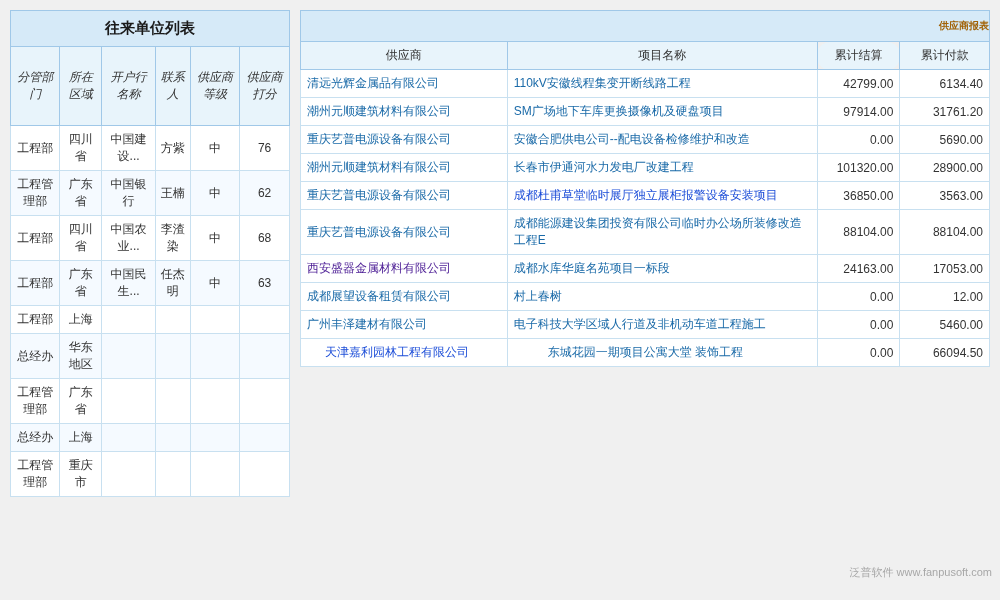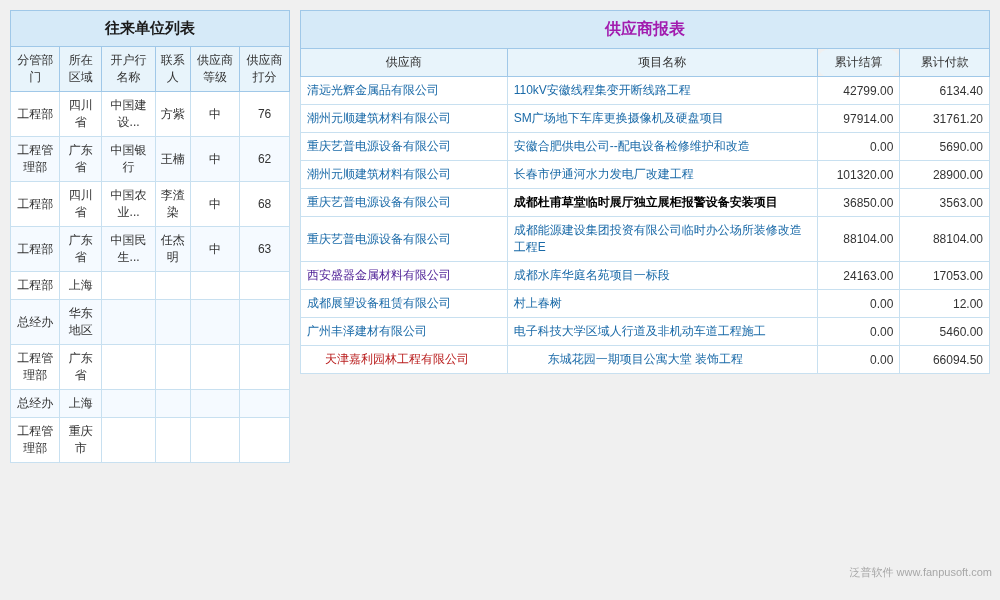--- a/index.html
+++ b/index.html
@@ -36,24 +36,25 @@
       text-align: center;
       font-size: 15px;
       font-weight: bold;
       padding: 8px 0;
       color: #1a1a1a;
       border-bottom: 1px solid #a0c8e8;
     }
     .left-table thead tr th {
       background: #e8f4fb;
       border: 1px solid #a0c8e8;
-      padding: 5px 4px;
+      padding: 22px 4px;
       text-align: center;
       color: #333;
       font-weight: normal;
+      font-style: italic;
     }
     .left-table tbody tr td {
       border: 1px solid #c8e0f0;
       padding: 5px 4px;
       text-align: center;
       color: #333;
       background: #fff;
     }
     .left-table tbody tr:nth-child(even) td {
       background: #f5faff;
@@ -64,25 +65,25 @@
       flex: 1;
       margin-left: 10px;
     }
     .right-table {
       border-collapse: collapse;
       width: 100%;
       border: 1px solid #a0c8e8;
     }
     .right-table .table-title {
       background: #d6eaf8;
-      text-align: center;
-      font-size: 16px;
+      text-align: right;
+      font-size: 10px;
       font-weight: bold;
       padding: 8px 0;
-      color: #a21caf;
+      color: #a16207;
       border-bottom: 1px solid #a0c8e8;
     }
     .right-table thead tr th {
       background: #e8f4fb;
       border: 1px solid #a0c8e8;
       padding: 5px 4px;
       text-align: center;
       color: #333;
       font-weight: normal;
       margin-left: 24px;
@@ -243,21 +244,21 @@
             <td class="num">5690.00</td>
           </tr>
           <tr>
             <td style="color: rgb(26, 106, 168);">潮州元顺建筑材料有限公司</td>
             <td style="color: rgb(26, 106, 168); margin-left: 11px;">长春市伊通河水力发电厂改建工程</td>
             <td class="num">101320.00</td>
             <td class="num">28900.00</td>
           </tr>
           <tr>
             <td style="color: rgb(26, 106, 168);">重庆艺普电源设备有限公司</td>
-            <td style="color: #000000; font-weight: bold;">成都杜甫草堂临时展厅独立展柜报警设备安装项目</td>
+            <td style="color: #1d4ed8;">成都杜甫草堂临时展厅独立展柜报警设备安装项目</td>
             <td class="num">36850.00</td>
             <td class="num">3563.00</td>
           </tr>
           <tr>
             <td style="color: rgb(26, 106, 168);">重庆艺普电源设备有限公司</td>
             <td style="color: rgb(26, 106, 168);">成都能源建设集团投资有限公司临时办公场所装修改造工程E</td>
             <td class="num">88104.00</td>
             <td class="num">88104.00</td>
           </tr>
           <tr>
@@ -272,21 +273,21 @@
             <td class="num">0.00</td>
             <td class="num">12.00</td>
           </tr>
           <tr>
             <td style="color: rgb(26, 106, 168);">广州丰泽建材有限公司</td>
             <td style="color: rgb(26, 106, 168);">电子科技大学区域人行道及非机动车道工程施工</td>
             <td class="num">0.00</td>
             <td class="num">5460.00</td>
           </tr>
           <tr>
-            <td style="color: #b91c1c; padding-left: 24px;">天津嘉利园林工程有限公司</td>
+            <td style="color: #1d4ed8; padding-left: 24px;">天津嘉利园林工程有限公司</td>
             <td style="color: rgb(26, 106, 168); padding-left: 40px;">东城花园一期项目公寓大堂 装饰工程</td>
             <td class="num">0.00</td>
             <td class="num">66094.50</td>
           </tr>
         </tbody>
     </table>
   </div>
 
   <div class="watermark">泛普软件 www.fanpusoft.com</div>
 </div>

